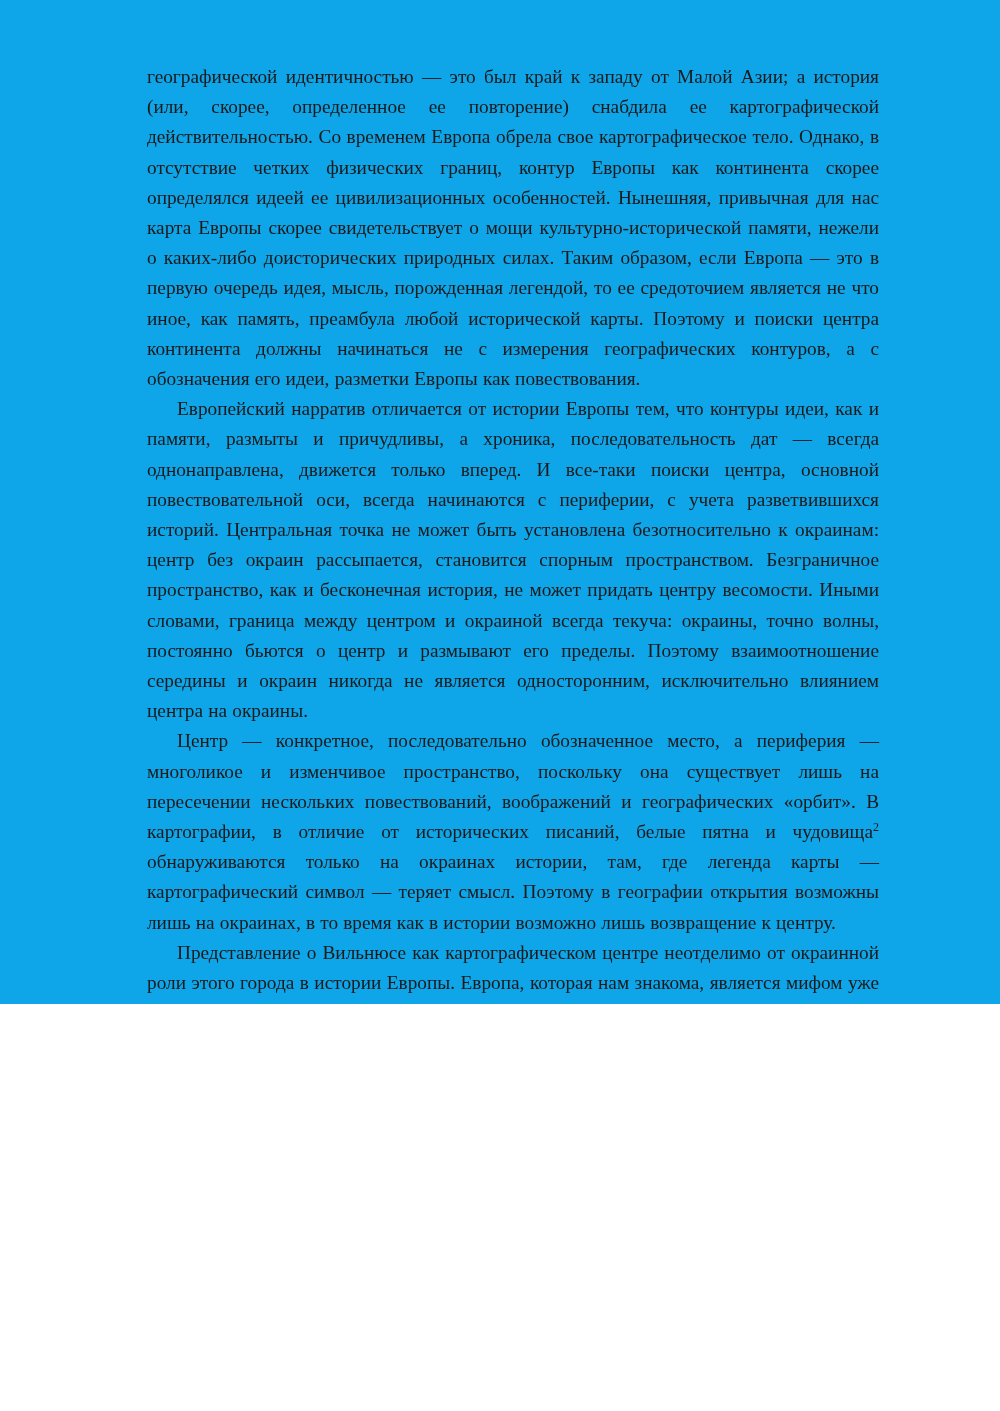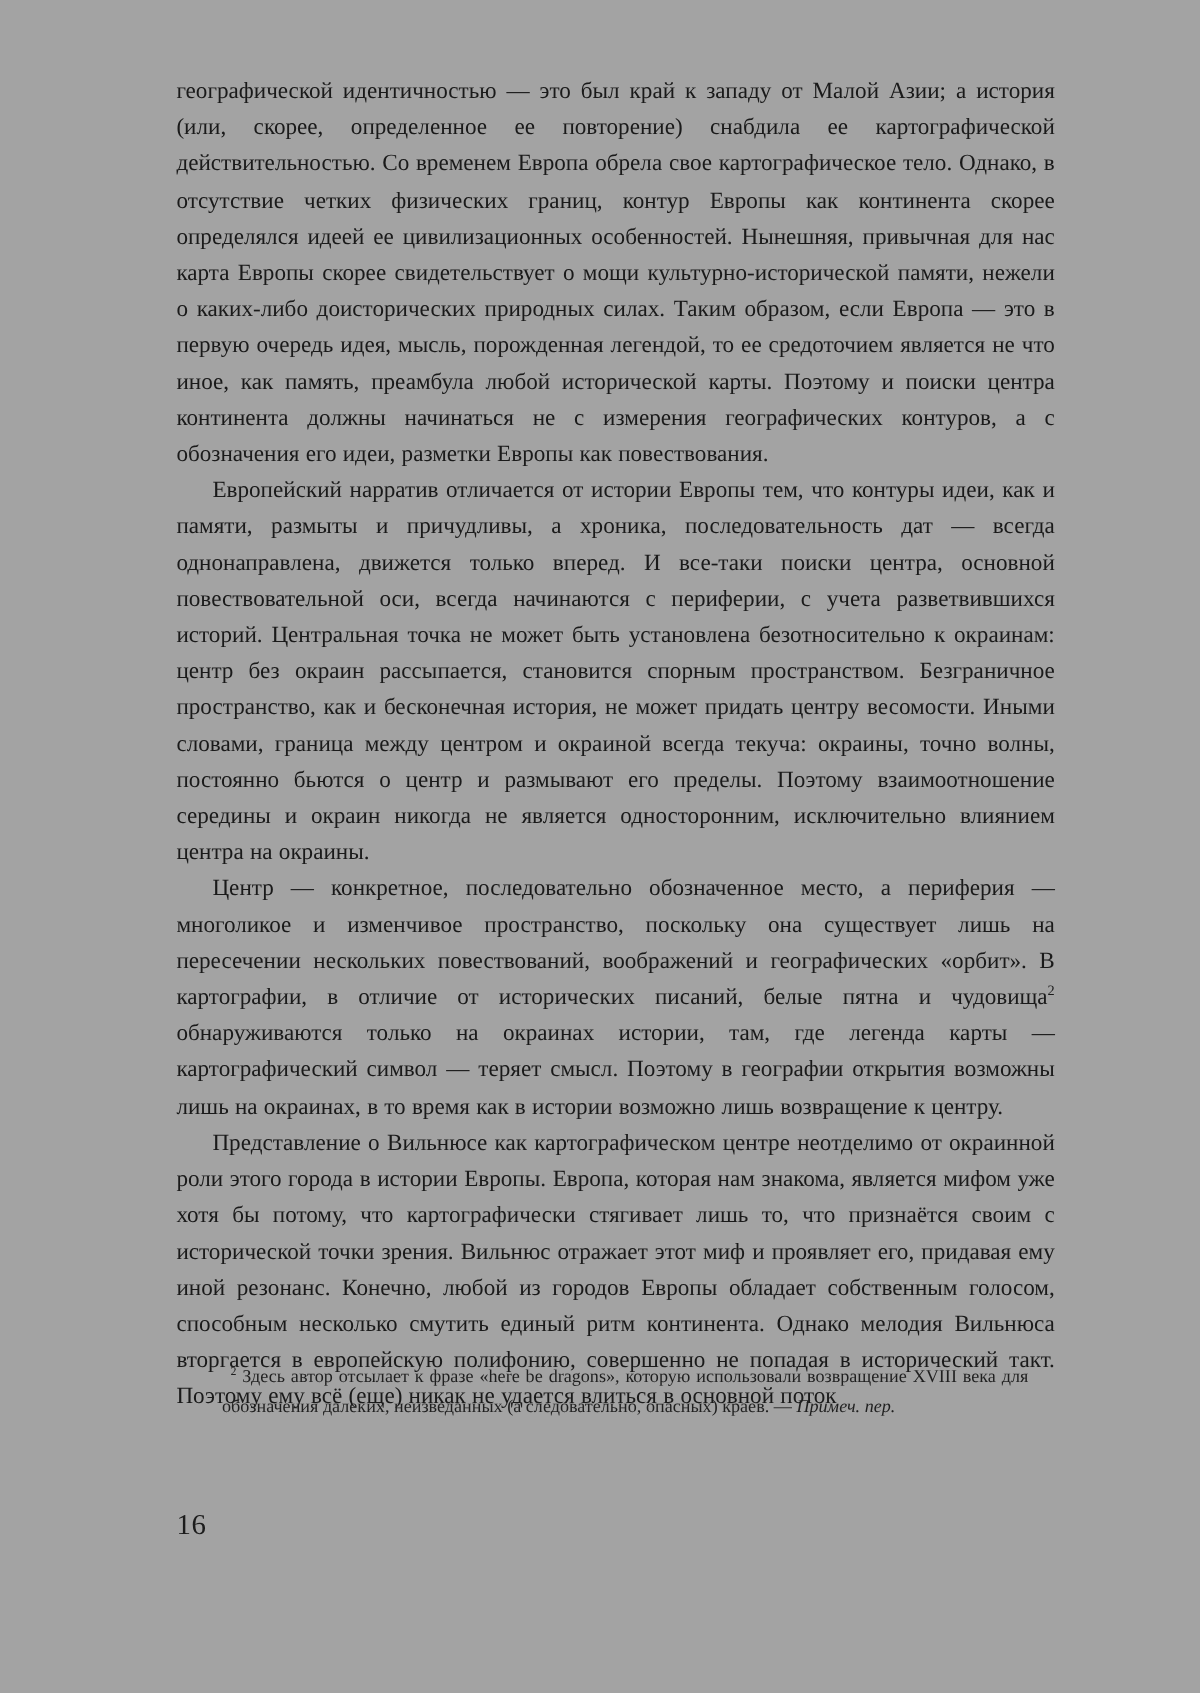--- a/index.html
+++ b/index.html
@@ -5,23 +5,23 @@
 <style>
   html, body {
     margin: 0;
     padding: 0;
     background: #ffffff;
   }
 
   .page {
     position: relative;
     width: 1000px;
-    height: 1411px;
+    height: 1004px;
     margin: 0 auto;
-    background: #a3a3a3;
+    background: #0ea5e9;
     box-sizing: border-box;
     overflow: hidden;
     font-family: "Liberation Serif", "DejaVu Serif", serif;
     color: #1d1d1d;
   }
 
   
   .text-block {
     position: absolute;
     left: 147px;

